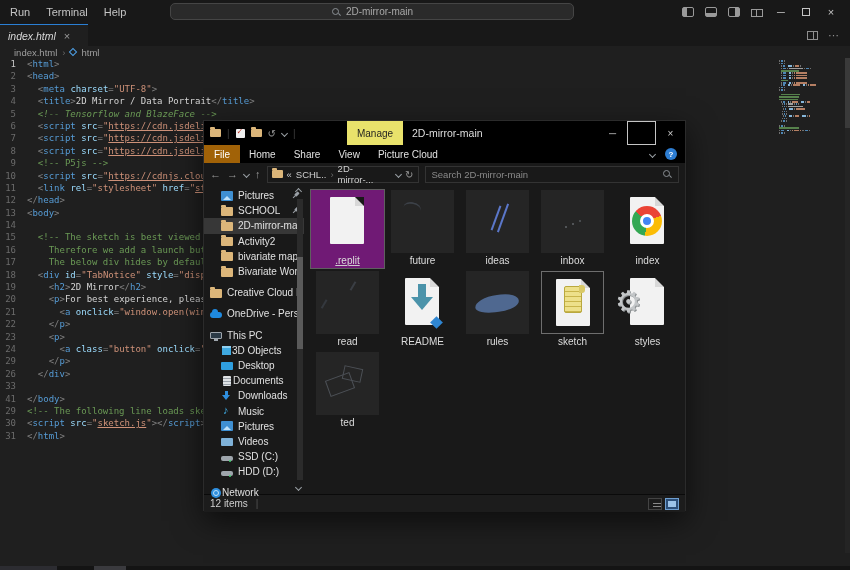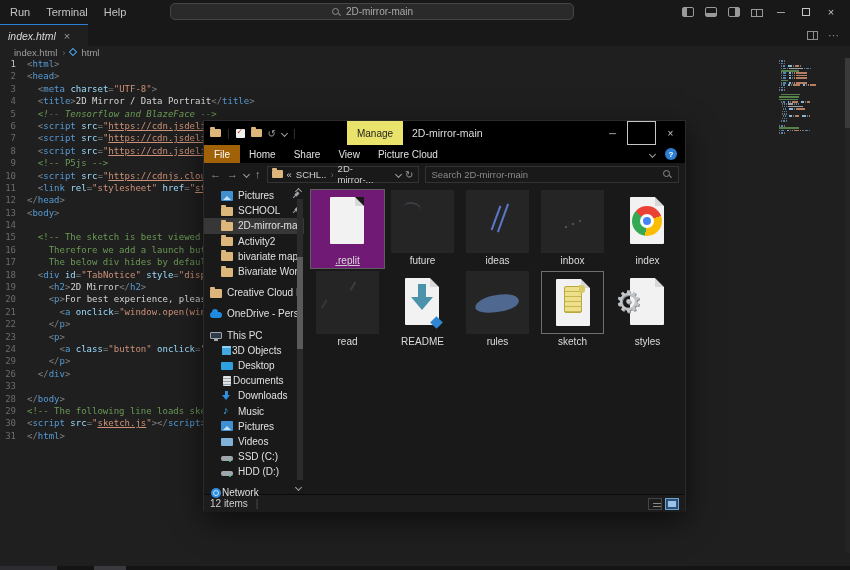--- a/index.html
+++ b/index.html
@@ -271,21 +271,21 @@
         <div class="code-line"><span class="ln">18</span><span class="lt" style="white-space: pre;"><span class="tk-x">  </span><span class="tk-p">&lt;</span><span class="tk-t">div</span><span class="tk-x"> </span><span class="tk-a">id</span><span class="tk-p">=</span><span class="tk-s">"TabNotice"</span><span class="tk-x"> </span><span class="tk-a">style</span><span class="tk-p">=</span><span class="tk-s">"displ</span></span></div>
         <div class="code-line"><span class="ln">19</span><span class="lt" style="white-space: pre;"><span class="tk-x">    </span><span class="tk-p">&lt;</span><span class="tk-t">h2</span><span class="tk-p">&gt;</span><span class="tk-x">2D Mirror</span><span class="tk-p">&lt;/</span><span class="tk-t">h2</span><span class="tk-p">&gt;</span></span></div>
         <div class="code-line"><span class="ln">20</span><span class="lt" style="white-space: pre;"><span class="tk-x">    </span><span class="tk-p">&lt;</span><span class="tk-t">p</span><span class="tk-p">&gt;</span><span class="tk-x">For best experience, please</span></span></div>
         <div class="code-line"><span class="ln">21</span><span class="lt" style="white-space: pre;"><span class="tk-x">      </span><span class="tk-p">&lt;</span><span class="tk-t">a</span><span class="tk-x"> </span><span class="tk-a">onclick</span><span class="tk-p">=</span><span class="tk-s">"window.open(wind</span></span></div>
         <div class="code-line"><span class="ln">22</span><span class="lt" style="white-space: pre;"><span class="tk-x">    </span><span class="tk-p">&lt;/</span><span class="tk-t">p</span><span class="tk-p">&gt;</span></span></div>
         <div class="code-line"><span class="ln">23</span><span class="lt" style="white-space: pre;"><span class="tk-x">    </span><span class="tk-p">&lt;</span><span class="tk-t">p</span><span class="tk-p">&gt;</span></span></div>
         <div class="code-line"><span class="ln">24</span><span class="lt" style="white-space: pre;"><span class="tk-x">      </span><span class="tk-p">&lt;</span><span class="tk-t">a</span><span class="tk-x"> </span><span class="tk-a">class</span><span class="tk-p">=</span><span class="tk-s">"button"</span><span class="tk-x"> </span><span class="tk-a">onclick</span><span class="tk-p">=</span><span class="tk-s">"w</span></span></div>
         <div class="code-line"><span class="ln">29</span><span class="lt" style="white-space: pre;"><span class="tk-x">    </span><span class="tk-p">&lt;/</span><span class="tk-t">p</span><span class="tk-p">&gt;</span></span></div>
         <div class="code-line"><span class="ln">26</span><span class="lt" style="white-space: pre;"><span class="tk-x">  </span><span class="tk-p">&lt;/</span><span class="tk-t">div</span><span class="tk-p">&gt;</span></span></div>
         <div class="code-line"><span class="ln">33</span><span class="lt" style="white-space: pre;"></span></div>
-        <div class="code-line"><span class="ln">28</span><span class="lt" style="white-space: pre;"><span class="tk-p">&lt;/</span><span class="tk-t">body</span><span class="tk-p">&gt;</span></span></div>
+        <div class="code-line"><span class="ln">41</span><span class="lt" style="white-space: pre;"><span class="tk-p">&lt;/</span><span class="tk-t">body</span><span class="tk-p">&gt;</span></span></div>
         <div class="code-line"><span class="ln">29</span><span class="lt" style="white-space: pre;"><span class="tk-c">&lt;!-- The following line loads sketch</span></span></div>
         <div class="code-line"><span class="ln">30</span><span class="lt" style="white-space: pre;"><span class="tk-p">&lt;</span><span class="tk-t">script</span><span class="tk-x"> </span><span class="tk-a">src</span><span class="tk-p">=</span><span class="tk-s">"</span><span class="tk-l">sketch.js</span><span class="tk-s">"</span><span class="tk-p">&gt;&lt;/</span><span class="tk-t">script</span><span class="tk-p">&gt;</span></span></div>
         <div class="code-line"><span class="ln">31</span><span class="lt" style="white-space: pre;"><span class="tk-p">&lt;/</span><span class="tk-t">html</span><span class="tk-p">&gt;</span></span></div>
       </div>
     <div class="minimap">
         <div class="mini-line">
           <span style="width: 1px; background: rgb(111, 111, 111);"></span>
           <span style="width: 2px; background: rgb(79, 134, 179);"></span>
           <span style="width: 1px; background: rgb(111, 111, 111);"></span>
         </div>
@@ -708,20 +708,26 @@
             </div>
             <div class="tile-label">sketch</div>
           </div>
           <div class="tile">
             <div class="thumb">
               <span class="paper"></span>
               <span class="gear-glyph">⚙</span>
             </div>
             <div class="tile-label">styles</div>
           </div>
+          <div class="tile">
+            <div class="thumb dark">
+              <span class="d d-sketchrect"></span>
+            </div>
+            <div class="tile-label">ted</div>
+          </div>
         </div>
     </div>
     <div class="ex-status">
       <span>12 items</span>
       <span class="sep2">|</span>
       <div class="view-icons">
         <span class="view-details"></span>
         <span class="view-thumbs"></span>
       </div>
     </div>

